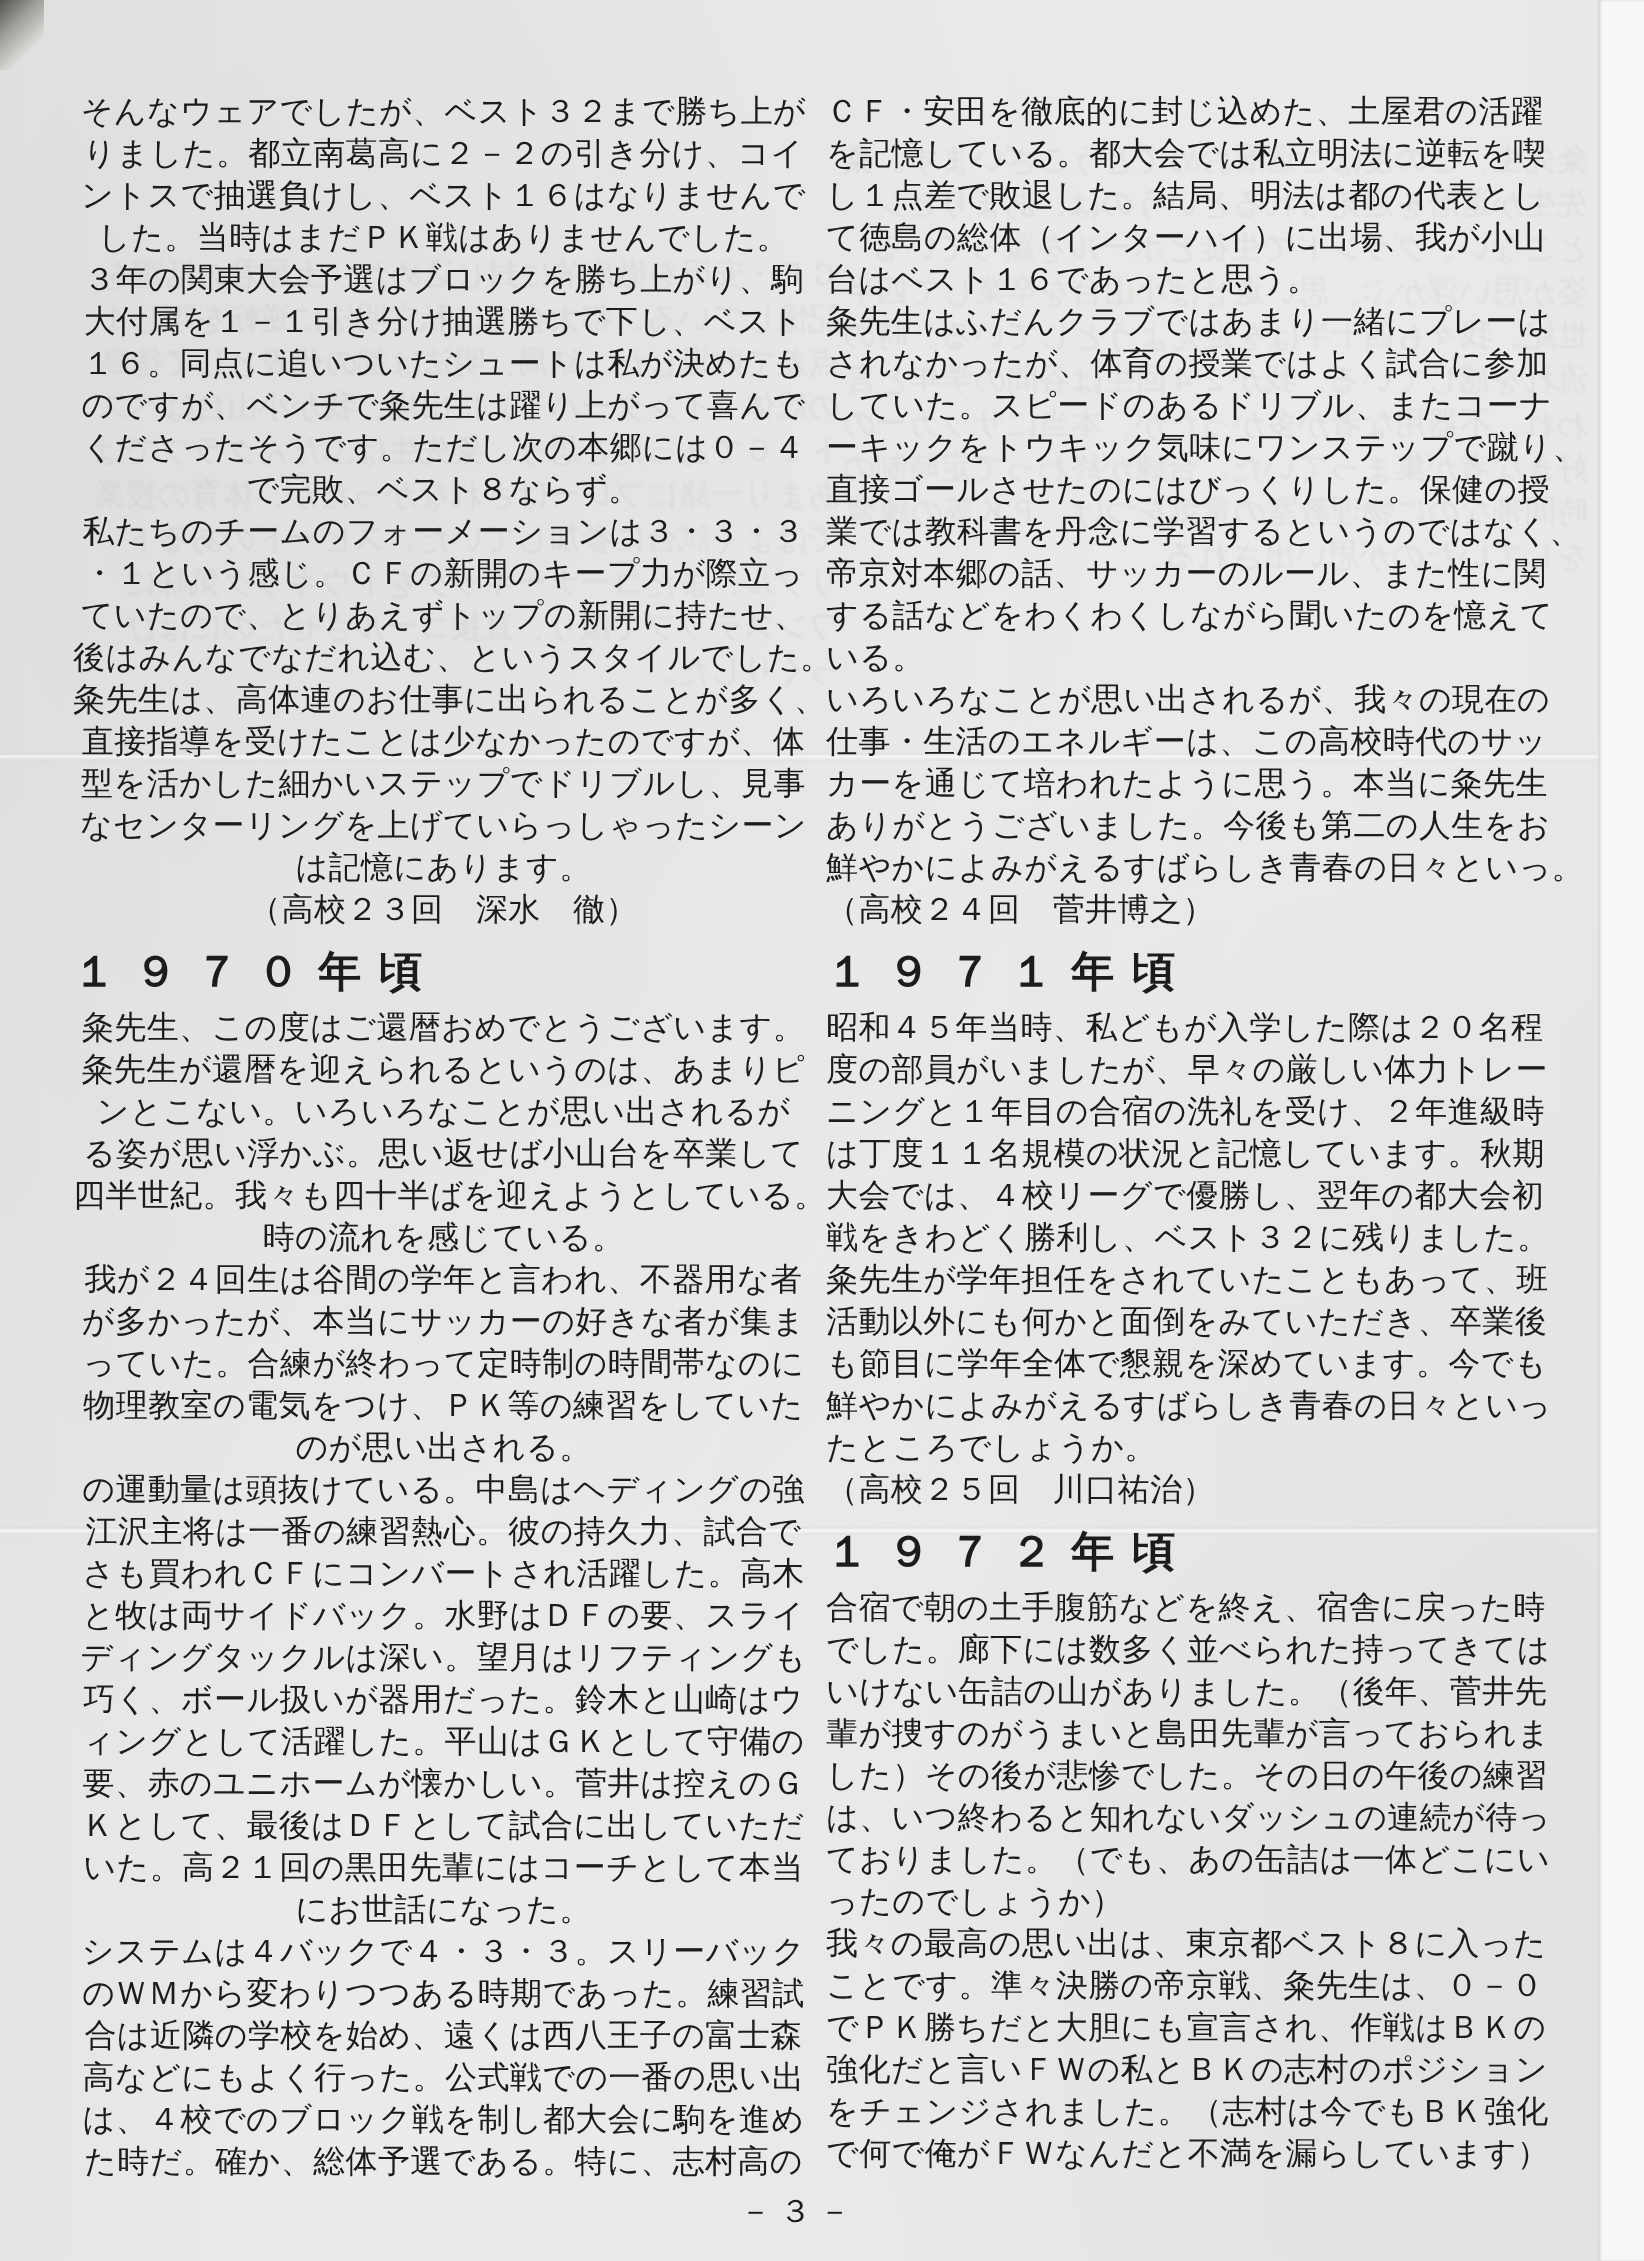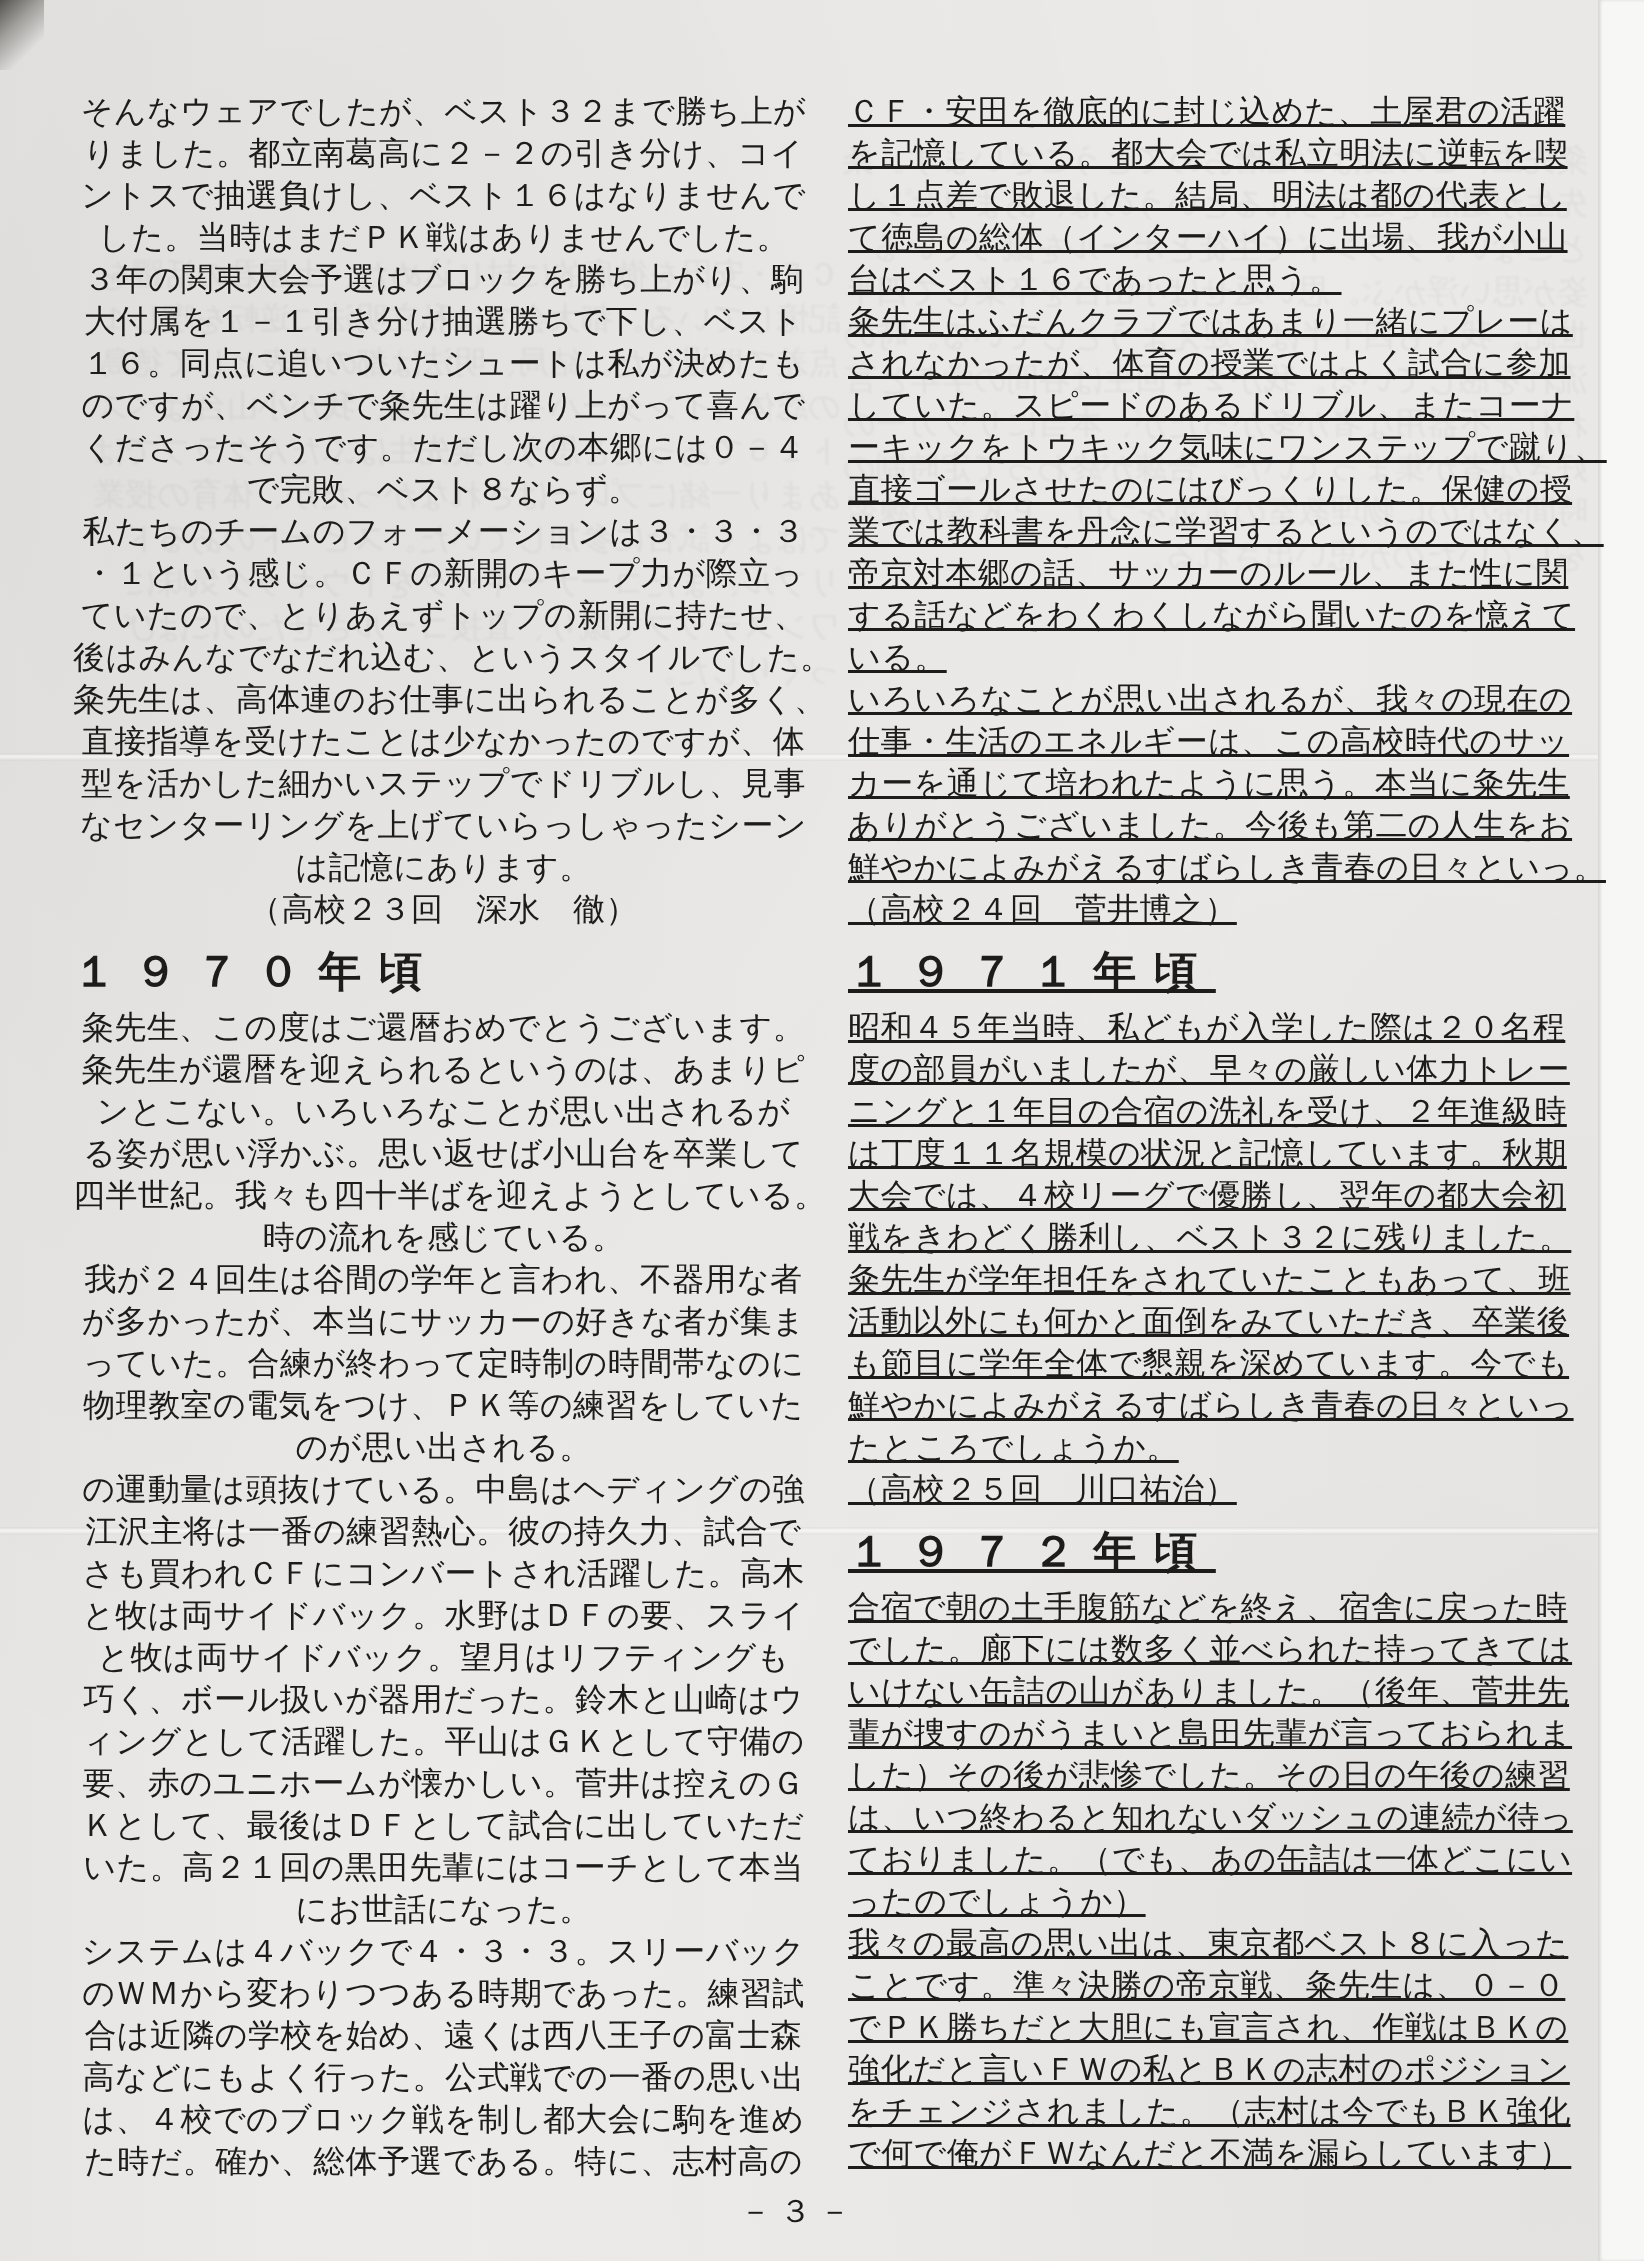--- a/index.html
+++ b/index.html
@@ -31,21 +31,21 @@
   #crease-top{top:753px;}
   #crease-bottom{top:1527px;}
 
   .col{
     position:absolute;top:90px;width:741px;
     font-size:32px;line-height:42px;
     white-space:nowrap;
     z-index:2;
   }
   #col-left{left:73px;text-align:center;}
-  #col-right{left:848px;text-decoration:underline;}
+  #col-right{left:826px;}
   .col .line,.col .sig{height:42px;letter-spacing:0.4px;}
   .col .heading{
     height:76px;display:flex;align-items:center;
     font-size:43px;font-weight:700;letter-spacing:18.3px;
     padding-top:6.1px;box-sizing:border-box;
   }
   .page-number{
     position:absolute;top:2190px;left:0;width:1598px;
     text-align:center;font-size:32px;letter-spacing:7.6px;z-index:2;
   }
@@ -99,21 +99,21 @@
       <div class="line">時の流れを感じている。</div>
       <div class="line">我が２４回生は谷間の学年と言われ、不器用な者</div>
       <div class="line">が多かったが、本当にサッカーの好きな者が集ま</div>
       <div class="line">っていた。合練が終わって定時制の時間帯なのに</div>
       <div class="line">物理教室の電気をつけ、ＰＫ等の練習をしていた</div>
       <div class="line">のが思い出される。</div>
       <div class="line">の運動量は頭抜けている。中島はヘディングの強</div>
       <div class="line">江沢主将は一番の練習熱心。彼の持久力、試合で</div>
       <div class="line">さも買われＣＦにコンバートされ活躍した。高木</div>
       <div class="line">と牧は両サイドバック。水野はＤＦの要、スライ</div>
-      <div class="line">と牧は両サイドバック。望月はリフティングも</div>
+      <div class="line">ディングタックルは深い。望月はリフティングも</div>
       <div class="line">巧く、ボール扱いが器用だった。鈴木と山崎はウ</div>
       <div class="line">ィングとして活躍した。平山はＧＫとして守備の</div>
       <div class="line">要、赤のユニホームが懐かしい。菅井は控えのＧ</div>
       <div class="line">Ｋとして、最後はＤＦとして試合に出していただ</div>
       <div class="line">いた。高２１回の黒田先輩にはコーチとして本当</div>
       <div class="line">にお世話になった。</div>
       <div class="line">システムは４バックで４・３・３。スリーバック</div>
       <div class="line">のＷＭから変わりつつある時期であった。練習試</div>
       <div class="line">合は近隣の学校を始め、遠くは西八王子の富士森</div>
       <div class="line">高などにもよく行った。公式戦での一番の思い出</div>

